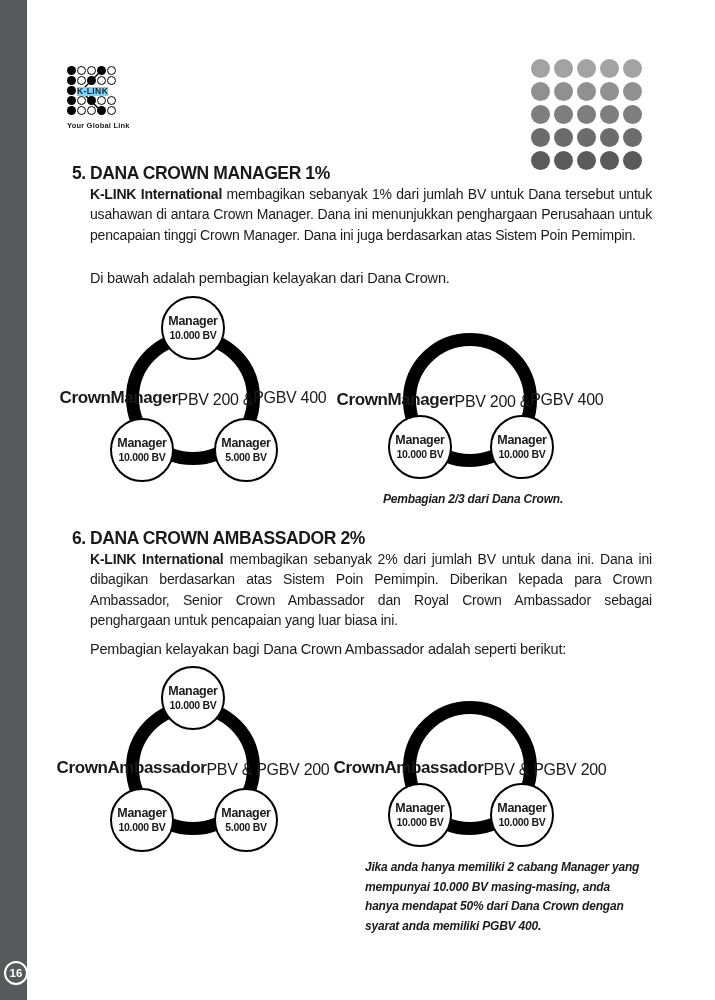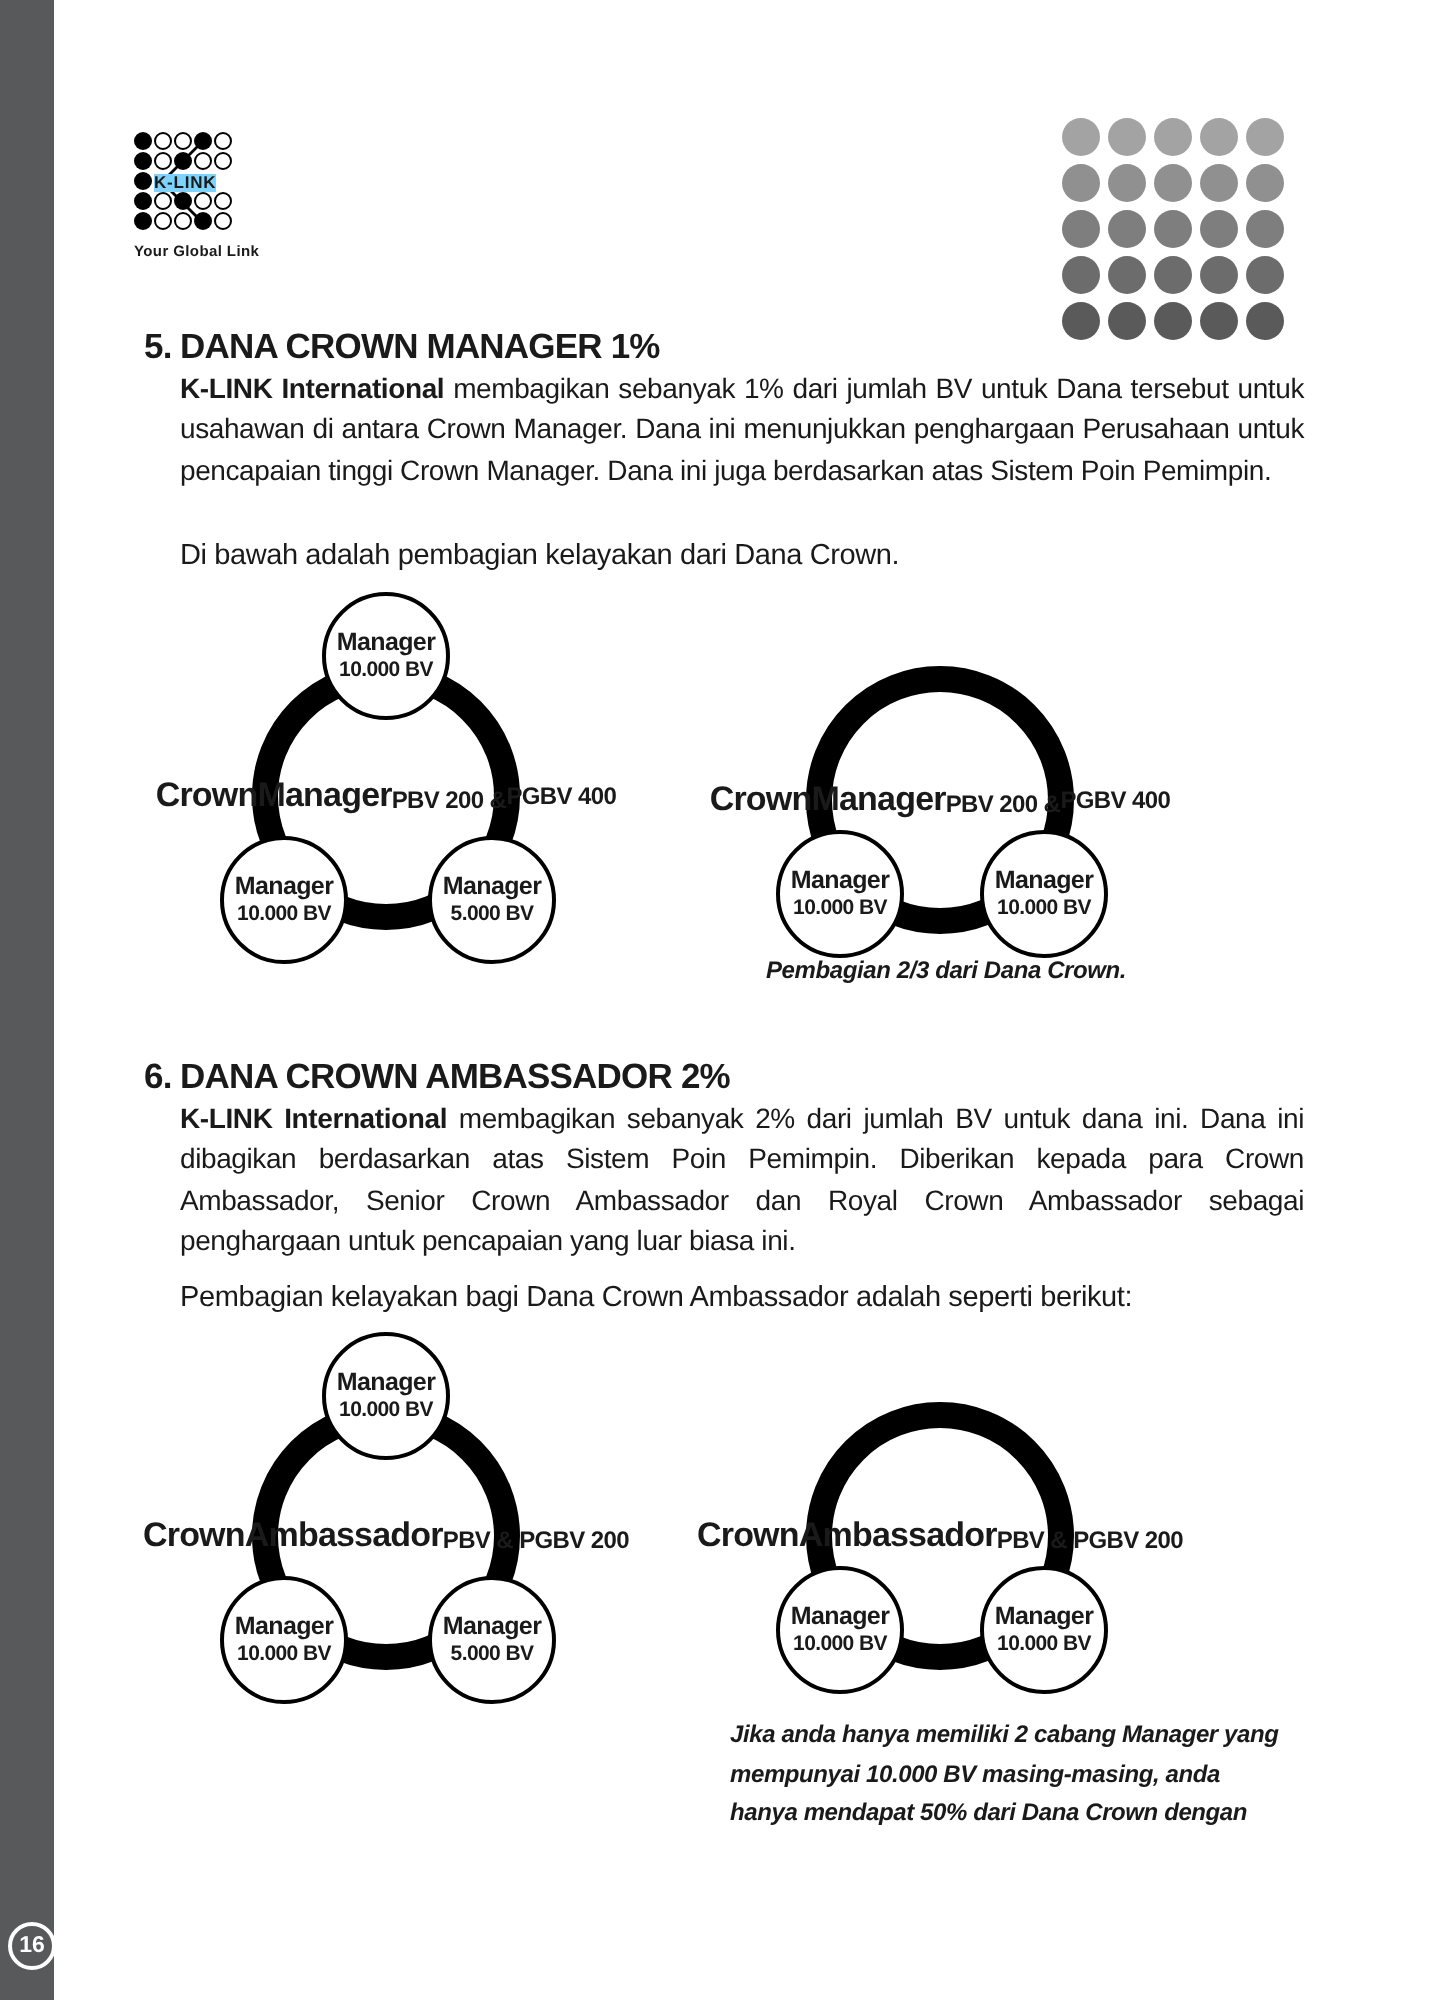--- a/index.html
+++ b/index.html
@@ -48,21 +48,21 @@
   .diagram-a { height:190px; }
   .diagram-b { height:156px; }
   .main-circle {
     position:absolute; width:134px; height:134px; border-radius:50%;
     border:13px solid #000; background:#fff; z-index:1;
     display:flex; flex-direction:row; align-items:center; justify-content:center;
   }
   .diagram-a .main-circle { left:31px; top:33px; }
   .diagram-b .main-circle { left:28px; top:3px; }
   .mc-title { font-size:17px; font-weight:bold; line-height:18.5px; letter-spacing:-0.4px; white-space:nowrap; }
-  .mc-sub   { font-size:12px; font-weight:bold; line-height:14px; letter-spacing:-0.3px; white-space:nowrap;text-align:center; }
+  .mc-sub   { font-size:16px; font-weight:normal; line-height:14px; letter-spacing:-0.3px; white-space:nowrap;text-align:center; }
   .mc-title + .mc-sub { margin-top:3px; }
   .sat {
     position:absolute; width:64px; height:64px; border-radius:50%;
     border:2px solid #000; background:#fff; z-index:2;
     display:flex; flex-direction:column; align-items:center; justify-content:center;
   }
   .diagram-a .sat-top { left:66px; top:-2px; }
   .diagram-a .sat-bl  { left:15px; top:120px; }
   .diagram-a .sat-br  { left:119px; top:120px; }
   .diagram-b .sat-bl  { left:13px; top:85px; }
@@ -72,21 +72,21 @@
   .caption {
     position:absolute; font-size:12px; font-weight:bold; font-style:italic;
     letter-spacing:-0.2px; line-height:19.5px;
   }
   #d1 { left:95px;  top:298px; }
   #d2 { left:375px; top:330px; }
   #d3 { left:95px;  top:668px; }
   #d4 { left:375px; top:698px; }
   #h5 { top:163px; }  #p5 { top:184px; }  #i5 { top:270px;text-align:right; }
   #h6 { top:528px; }  #p6 { top:549px; }  #i6 { top:641px; }
-  #cap1 { left:383px; top:476px; white-space:nowrap; }
+  #cap1 { left:383px; top:490px; white-space:nowrap; }
   #cap2 { left:365px; top:858px; width:302px; }
 </style>
 </head>
 <body>
 
 <div class="page">
 
   <div class="spine"></div>
   <div class="page-badge">16</div>
 
@@ -237,15 +237,16 @@
     <div class="sat sat-br">
       <div class="sat-label">Manager</div>
       <div class="sat-value">10.000 BV</div>
     </div>
   </div>
 
   <div class="caption" id="cap2">
     <div>Jika anda hanya memiliki 2 cabang Manager yang</div>
     <div>mempunyai 10.000 BV masing-masing, anda</div>
     <div>hanya mendapat 50% dari Dana Crown dengan</div>
+    <div>syarat anda memiliki PGBV 400.</div>
   </div>
 
 </div>
 
 </body></html>

